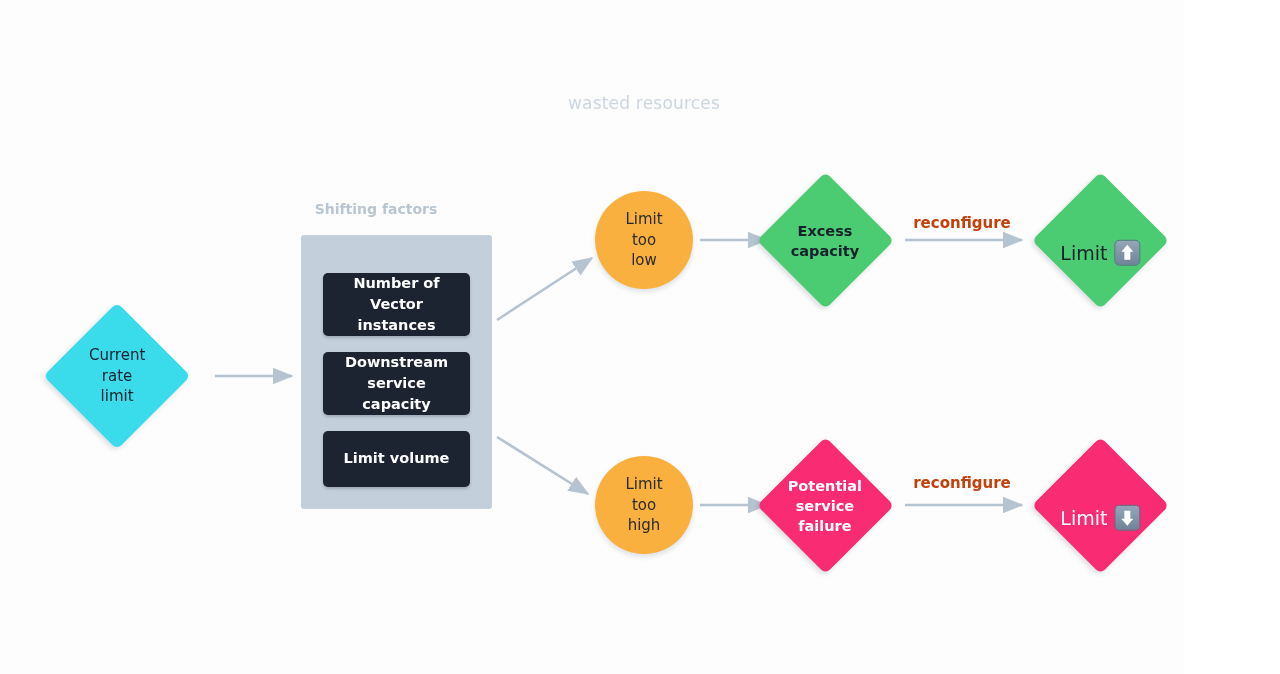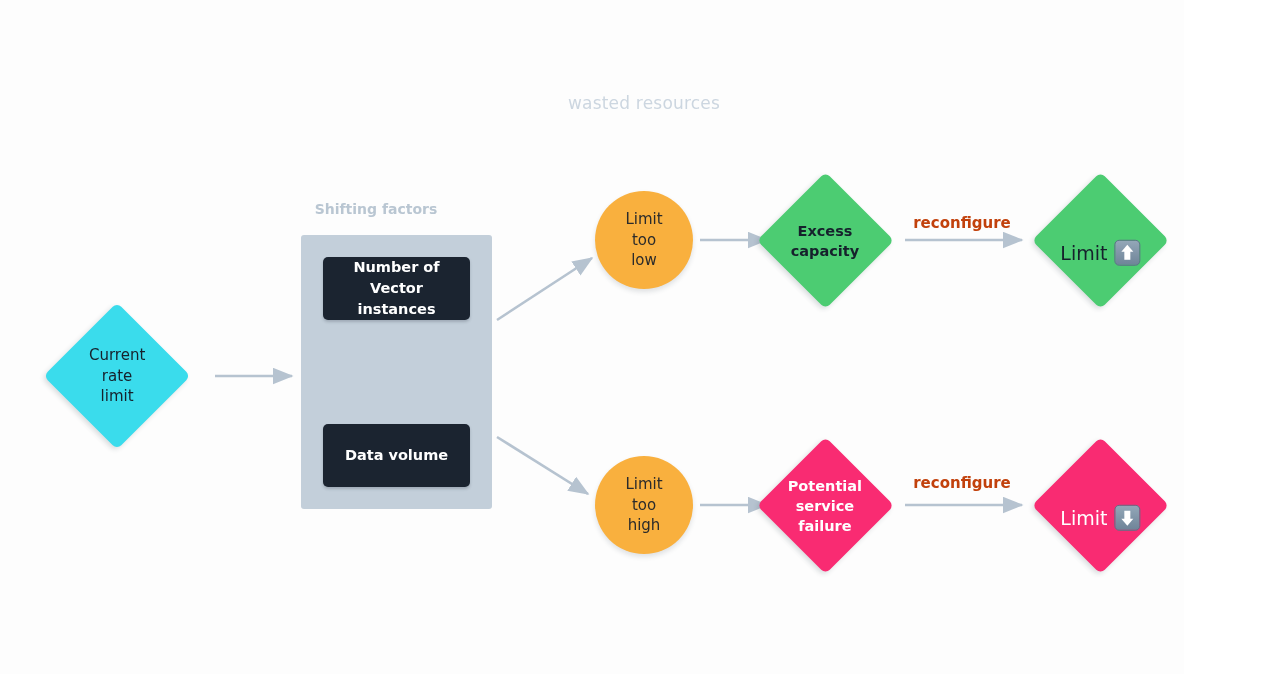--- a/index.html
+++ b/index.html
@@ -73,20 +73,21 @@
     font-weight: 700;
     text-align: center;
     line-height: 1.45;
     display: flex;
     align-items: center;
     justify-content: center;
     box-shadow: 0 2px 3px rgba(30,40,55,.22);
     padding: 6px 8px;
     box-sizing: border-box;
     white-space: pre-line;
+    margin-top: 16px;
   }
   .factor-box.two-line { height: 63px; }
   .factor-box.one-line { height: 63px; }
 
   
   .node {
     position: absolute;
     display: flex;
     align-items: center;
     justify-content: center;
@@ -242,21 +243,23 @@
     </g>
   </svg>
 
   <div class="caption" id="caption-top">wasted resources</div>
 
   <div id="panel-title">Shifting factors</div>
 
   <div id="factors-panel">
     <div class="factor-box two-line">Number of
 Vector instances</div>
-    <div class="factor-box one-line">Data volume</div>
+    <div class="factor-box two-line">Downstream
+service capacity</div>
+    <div class="factor-box one-line">Limit volume</div>
   </div>
 
   <div class="node diamond" id="node-current-limit">
     <span class="label">Current
 rate
 limit</span>
   </div>
 
   <div class="node circle circle-orange" id="node-limit-too-low">
     <span class="label">Limit

